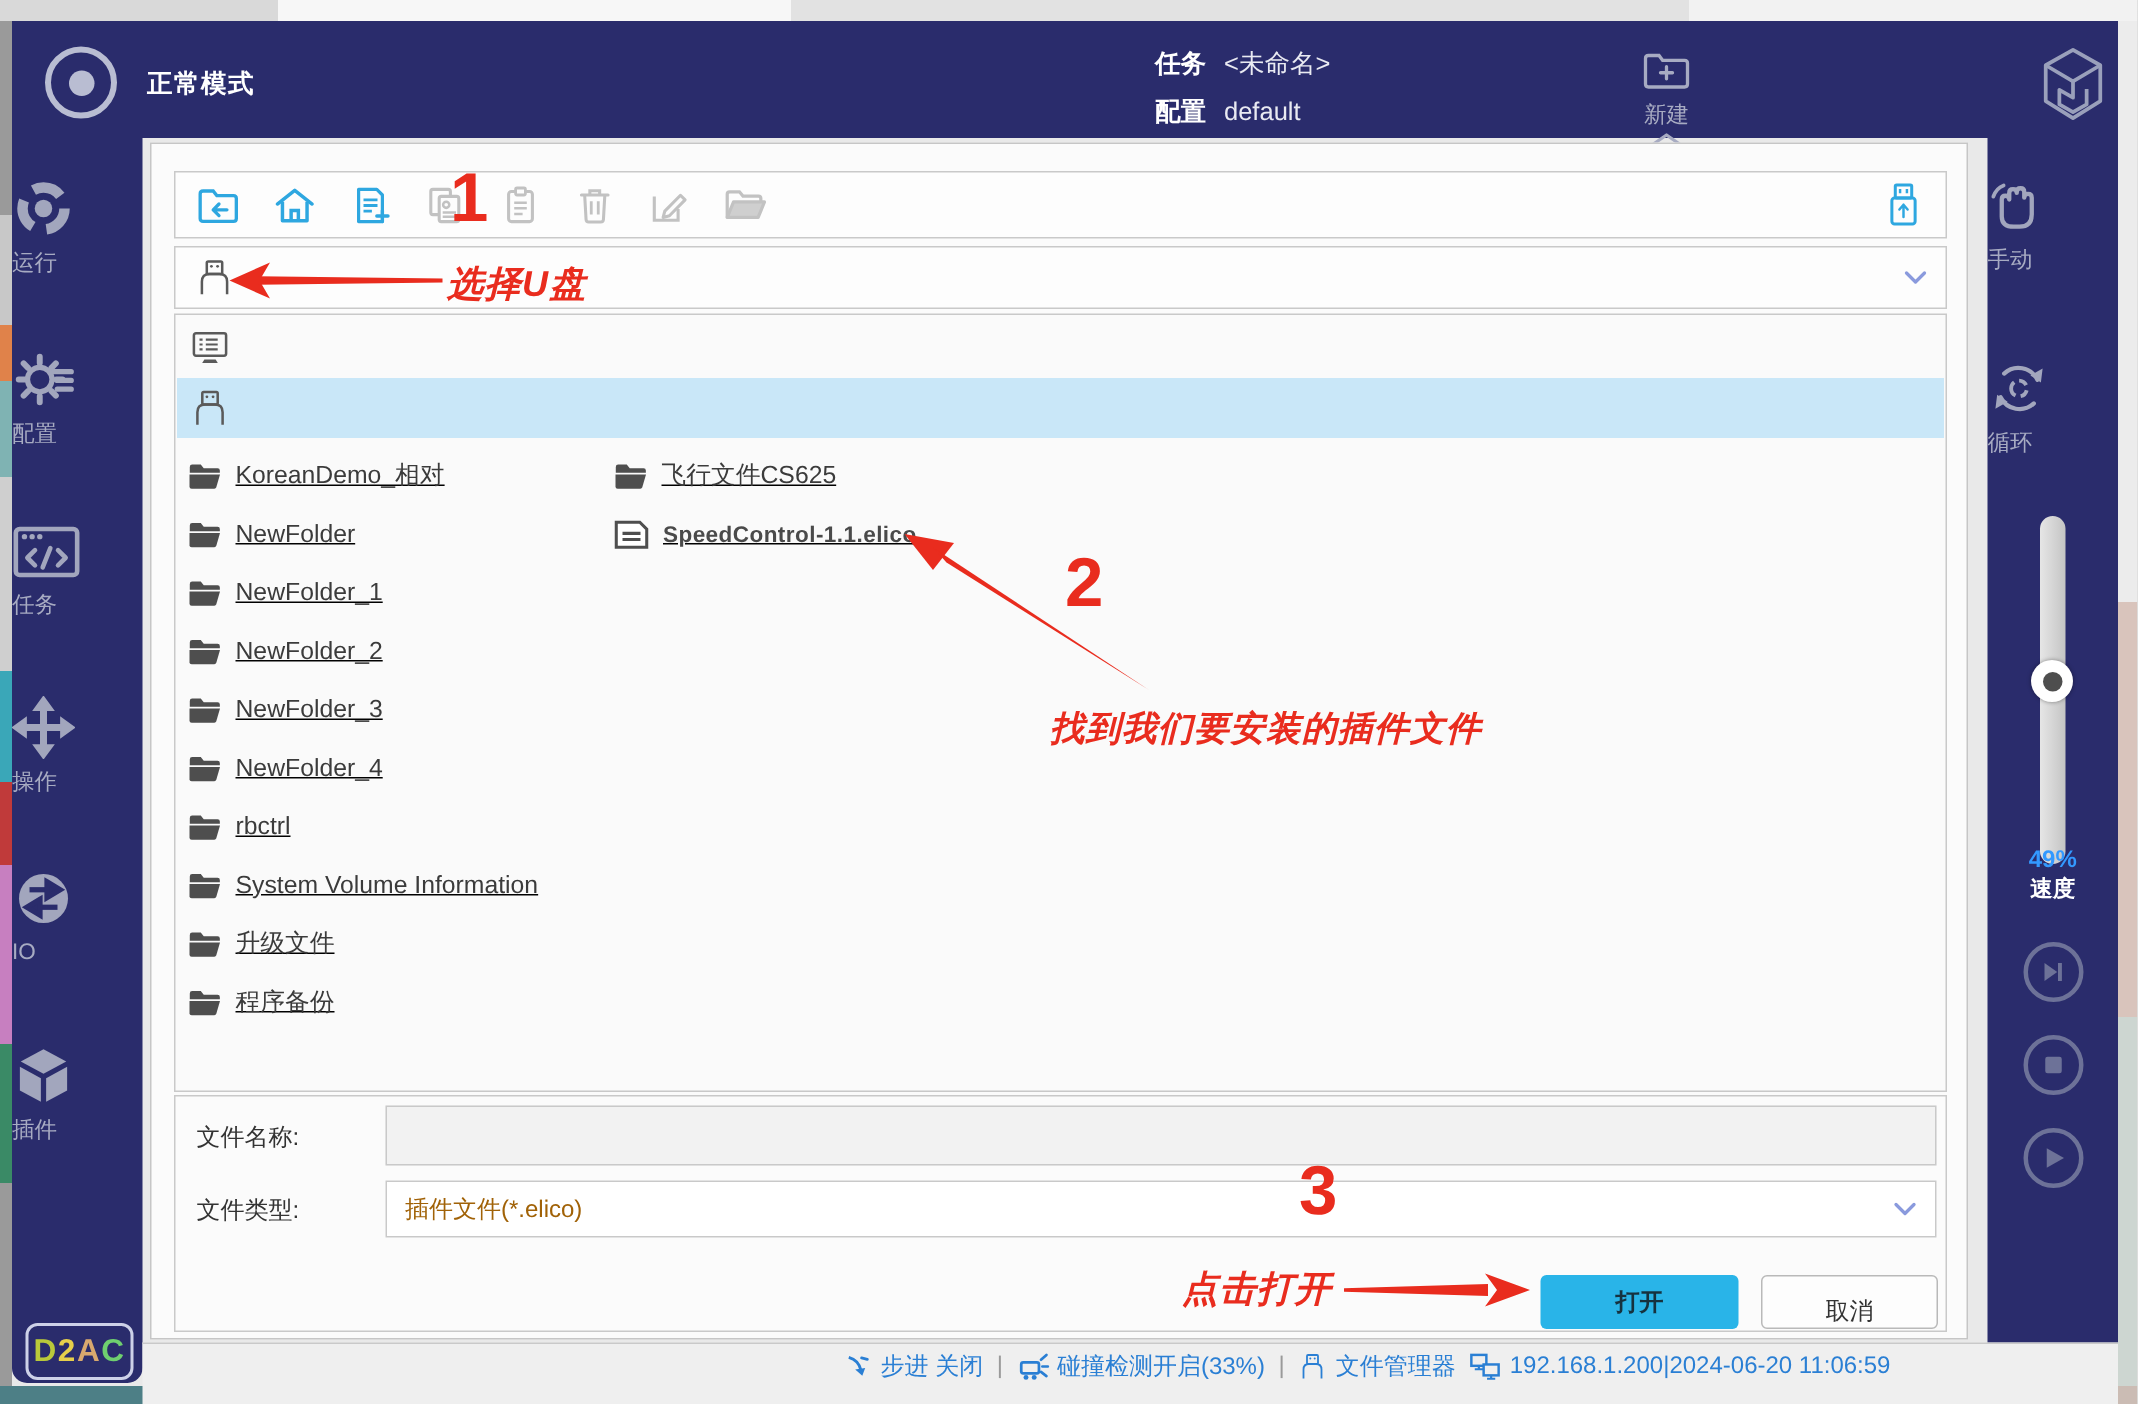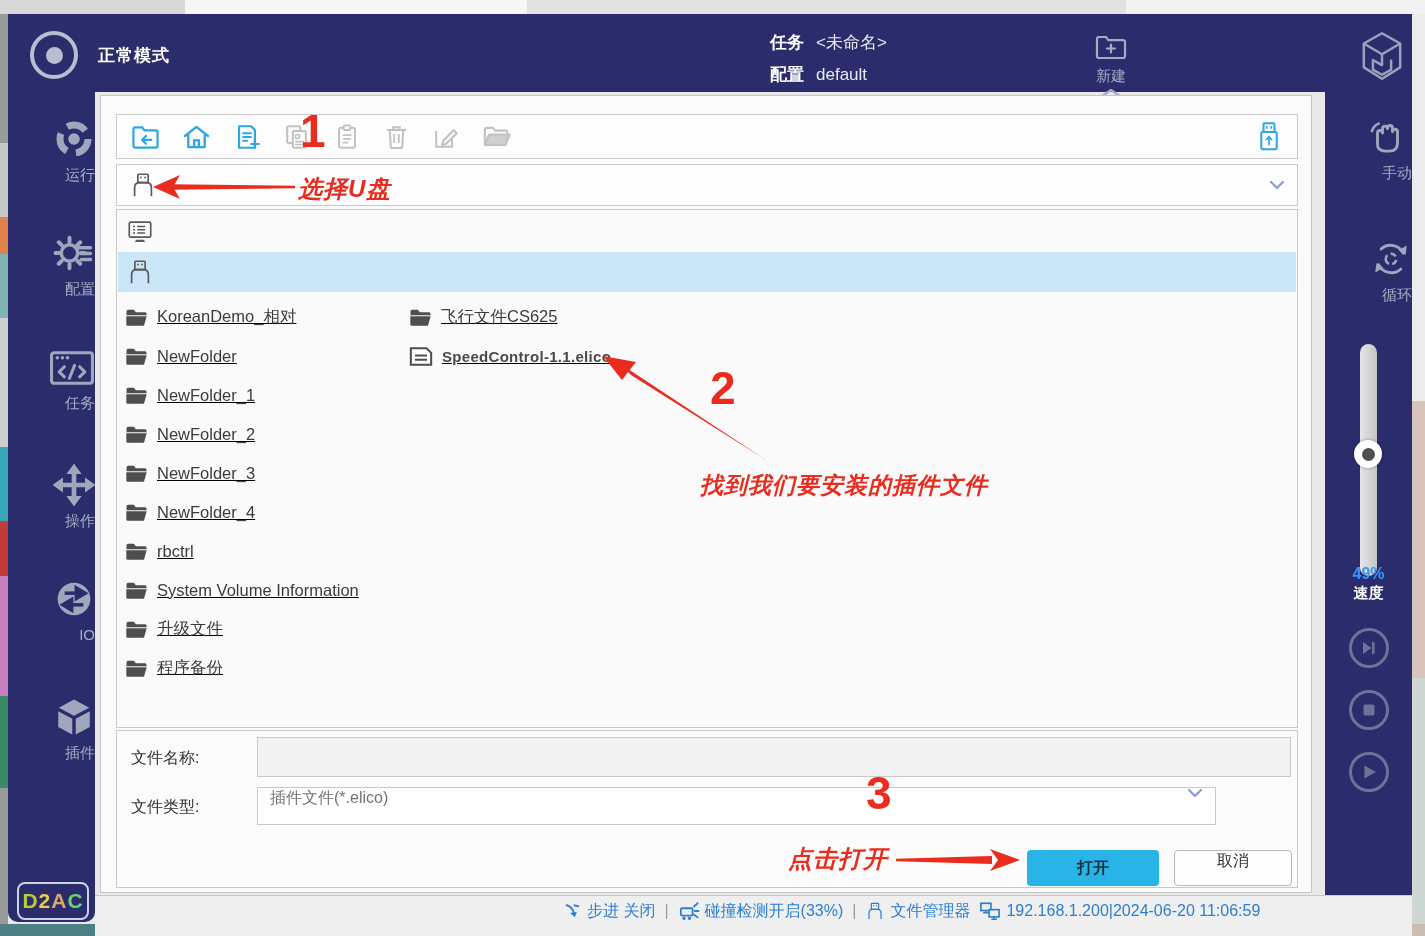--- a/index.html
+++ b/index.html
@@ -30,21 +30,21 @@
   .taskcfg b{font-weight:bold;}
   .taskcfg span{color:#e9eaf2;font-weight:normal;}
   .top-actions{position:absolute;left:972px;top:16px;width:262px;display:flex;justify-content:space-between;flex-direction:column;}
   .top-act{display:flex;flex-direction:column;align-items:center;gap:3px;color:#a7abc2;}
   .top-act .lab{font-size:15px;color:#a7abc2;}
   .brand{position:absolute;left:1350px;top:17px;color:#9aa0bb;}
 
   
   .side-l{position:absolute;left:8px;top:92px;width:87px;height:830px;background:#2a2c6c;border-radius:0 0 10px 10px;}
   .side-r{position:absolute;left:1325px;top:92px;width:87px;height:830px;background:#2a2c6c;border-radius:0 0 12px 12px;}
-  .side-item{position:absolute;left:0;width:87px;display:flex;flex-direction:column;align-items:flex-end;gap:6px;color:#a2a6bd;}
+  .side-item{position:absolute;left:0;width:87px;display:flex;flex-direction:column;align-items:flex-start;gap:6px;color:#a2a6bd;}
   .side-item .lab{font-size:15px;color:#a7abc2;}
   .d2ac{position:absolute;left:9px;top:790px;width:68px;height:34px;border:2px solid #cdd1e8;border-radius:8px;
     display:flex;align-items:center;justify-content:center;font-size:21px;font-weight:bold;letter-spacing:1px;background:transparent;}
   .d2ac .l1{color:#b9c93a}.d2ac .l2{color:#e6cf4b}.d2ac .l3{color:#d8a86e}.d2ac .l4{color:#6fcf6f}
 
   .slider-track{position:absolute;left:35px;top:252px;width:17px;height:232px;border-radius:9px;
     background:linear-gradient(90deg,#e6e6e6,#c4c4c4);}
   .slider-thumb{position:absolute;left:-6px;top:96px;width:28px;height:28px;border-radius:50%;background:#fff;
     box-shadow:0 0 3px rgba(0,0,0,.4);display:flex;align-items:center;justify-content:center;}
   .slider-thumb i{width:13px;height:13px;border-radius:50%;background:#4e4e4e;}
@@ -66,27 +66,27 @@
   .drive-row{position:absolute;left:1px;width:1178px;height:40px;display:flex;align-items:center;padding-left:8px;color:#5a5a5a;box-sizing:border-box;}
   .drive-row.sel{background:#c9e7f8;}
   .f-item{position:absolute;display:flex;align-items:center;gap:9px;height:30px;text-decoration:underline;}
   .fi-ic{width:23px;height:19px;}
   .fi-doc{width:24px;height:21px;}
   .fi-label{font-size:16.5px;color:#3b3b3b;}
   .fi-bold{font-weight:bold;font-size:15px;letter-spacing:.3px;color:#4a4a4a;}
   .fm-bottom{left:15px;top:634px;width:1182px;height:158px;background:#fbfbfb;}
   .frm-label{position:absolute;left:14px;font-size:16px;color:#333;}
   .frm-input{position:absolute;left:140px;width:1034px;height:40px;background:#f2f2f2;border:1px solid #c9c9c9;box-sizing:border-box;font-size:16px;padding:0 10px;color:#333;}
-  .frm-select{position:absolute;left:140px;top:56px;width:959px;height:38px;background:#fff;border:1px solid #c9c9c9;box-sizing:border-box;
-    display:flex;align-items:flex-start;padding:0 12px;font-size:16px;color:#737373;}
+  .frm-select{position:absolute;left:140px;top:56px;width:1034px;height:38px;background:#fff;border:1px solid #c9c9c9;box-sizing:border-box;
+    display:flex;align-items:center;padding:0 12px;font-size:16px;color:#a16207;}
   .frm-select .chev{margin-left:auto;color:#8a9add;}
   .btn-open{position:absolute;left:910px;top:119px;width:132px;height:36px;background:#29b4e8;border-radius:4px;
     color:#16323f;font-size:16px;font-weight:bold;display:flex;align-items:center;justify-content:center;}
   .btn-cancel{position:absolute;left:1057px;top:119px;width:118px;height:36px;background:#fdfdfd;border:1px solid #b9b9b9;border-radius:4px;
-    color:#333;font-size:16px;display:flex;align-items:flex-start;justify-content:center;box-sizing:border-box;}
+    color:#333;font-size:16px;display:flex;align-items:flex-end;justify-content:center;box-sizing:border-box;}
 
   
   .statusbar{position:absolute;left:95px;top:895px;width:1317px;height:47px;background:#efefef;border-top:1px solid #c9c9c9;box-sizing:border-box;}
   .sb-inner{position:absolute;left:468px;top:0;height:30px;display:flex;align-items:center;gap:9px;
     color:#2a7fd4;font-size:16px;font-weight:500;white-space:nowrap;}
   .sb-item{display:flex;align-items:center;gap:5px;}
   .sb-sep{color:#9a9a9a;font-weight:normal;}
 
   
   .anno{position:absolute;color:#e92c1e;font-weight:bold;}

